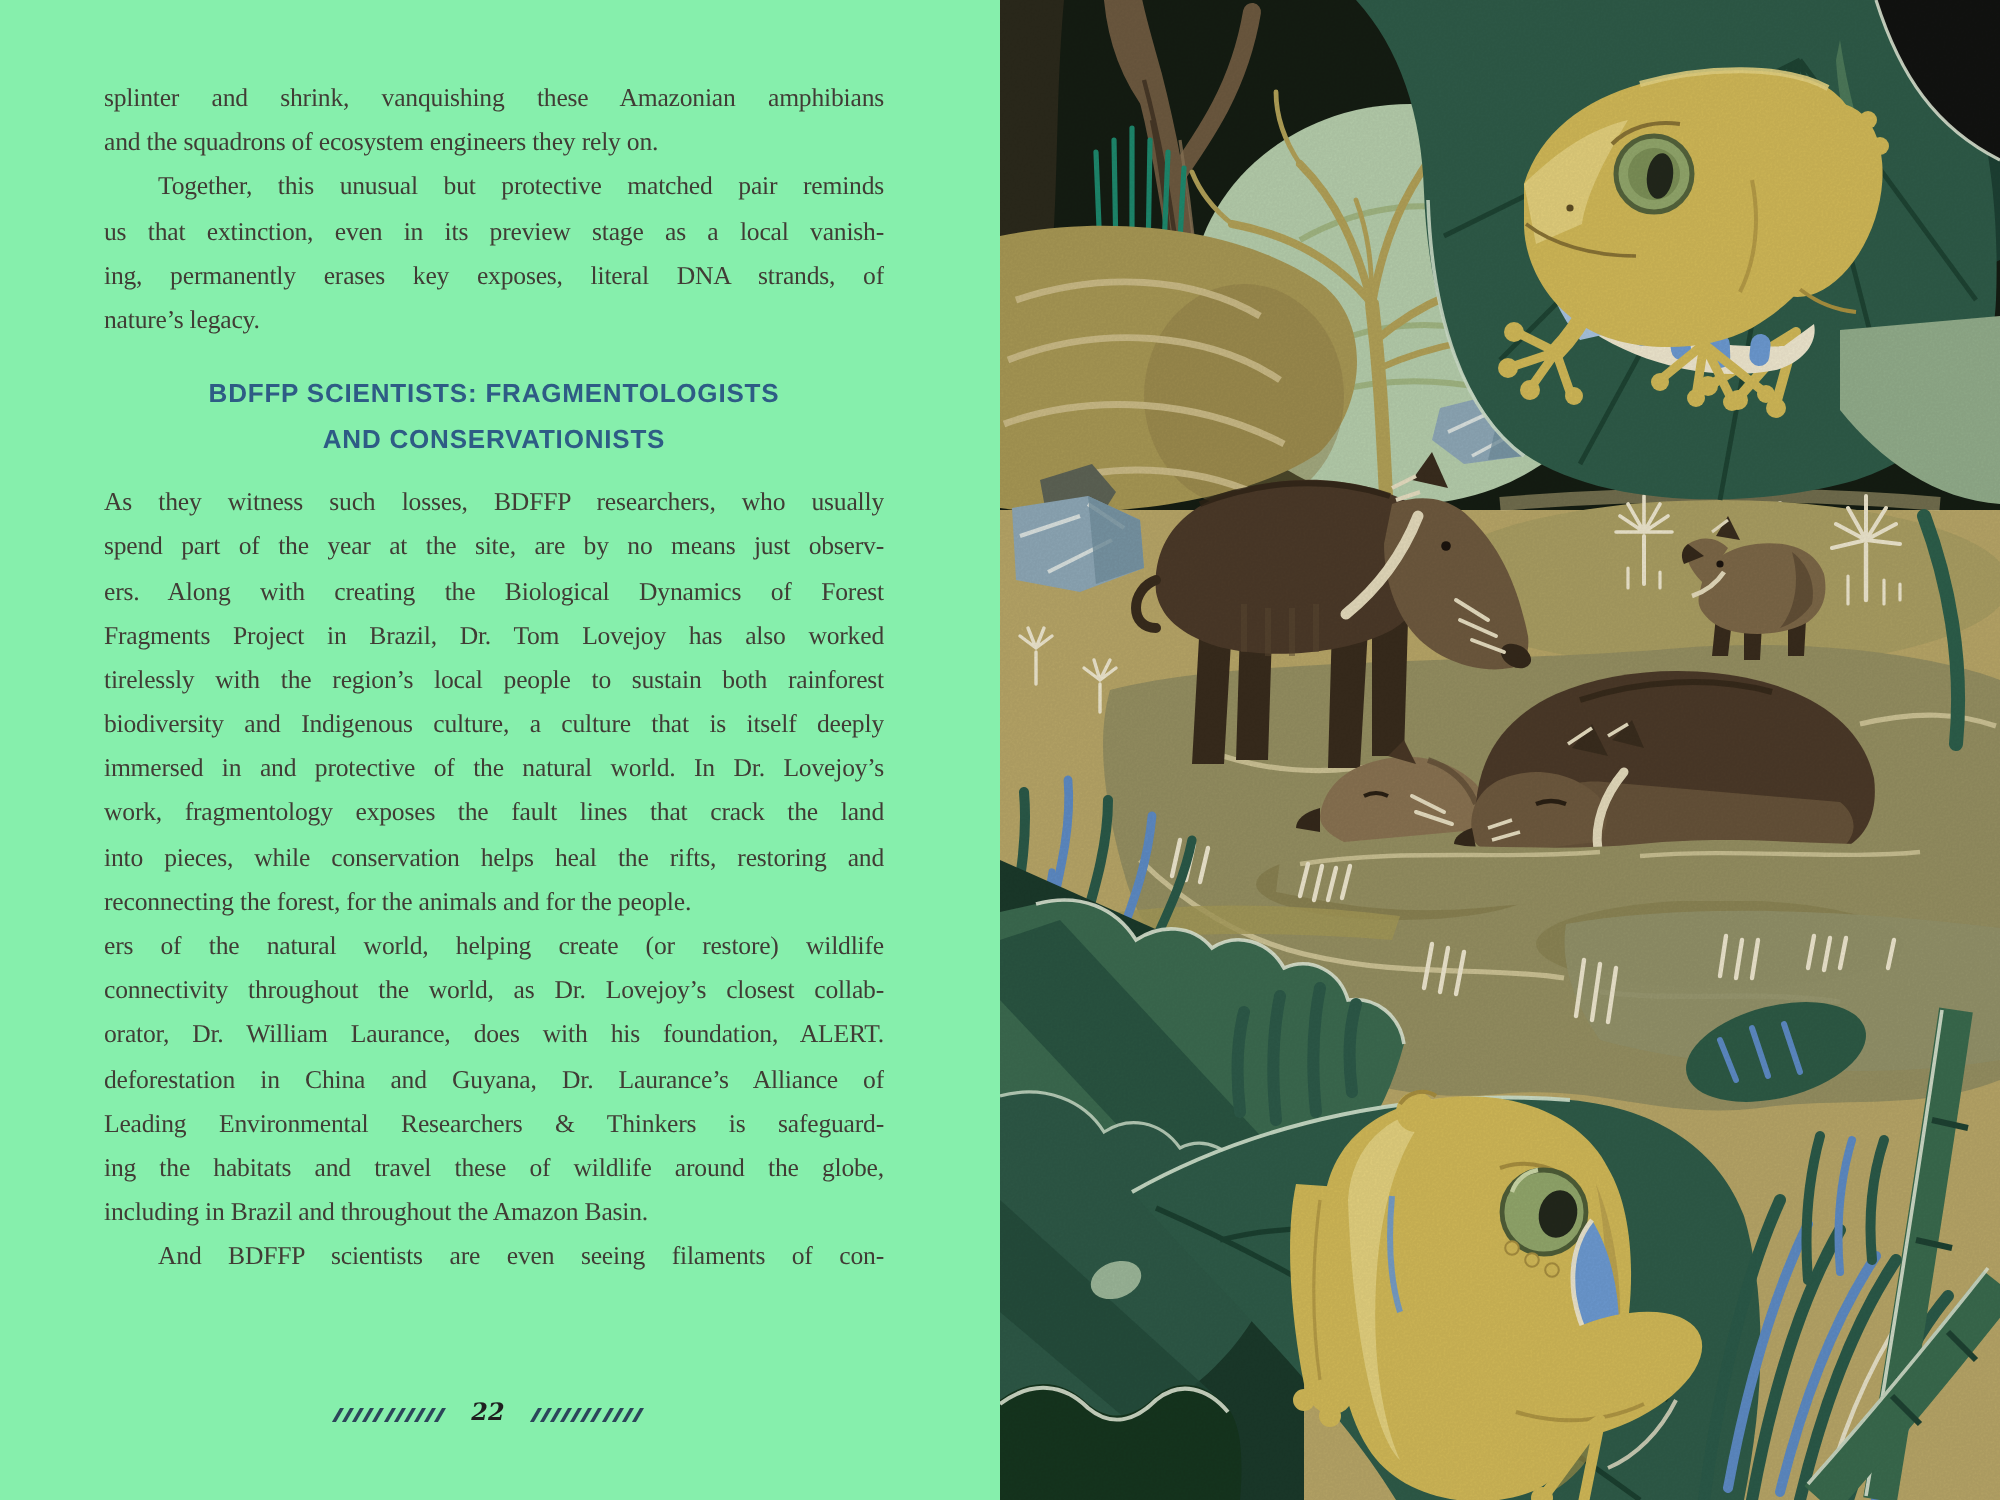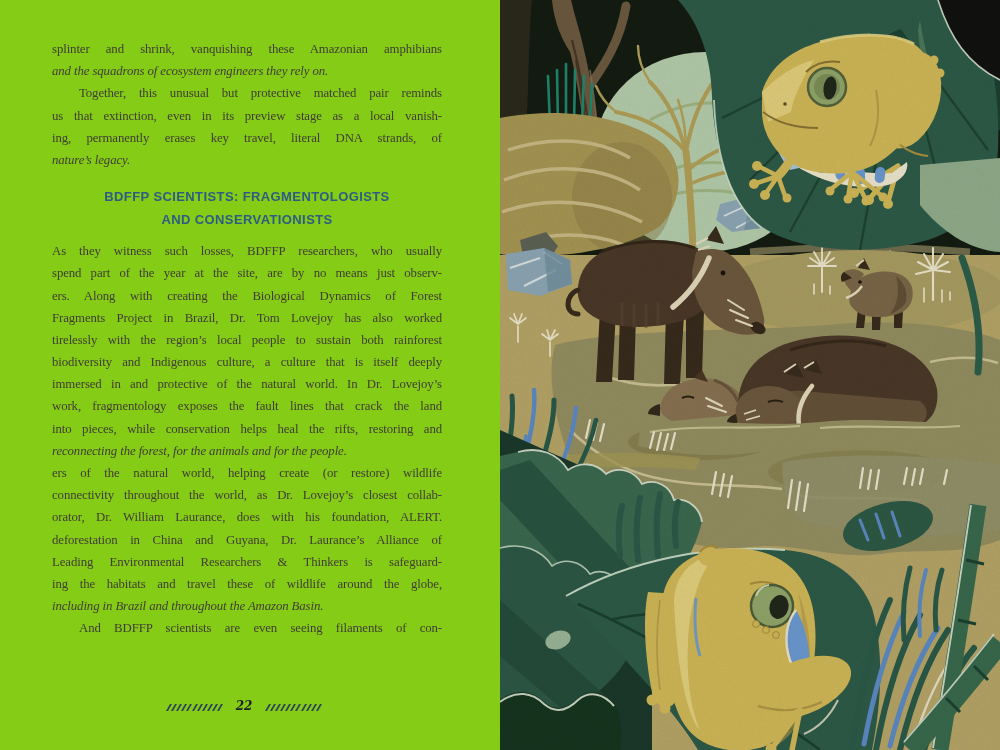--- a/index.html
+++ b/index.html
@@ -1,23 +1,23 @@
 <!DOCTYPE html>
 <html style="--heading_blue: #2e5c85; --footer_ink: #2c455a; --body_text: #413c35; --paper: #ffffff; --sand: #b9a768; --sand_light: #cfc089; --mound: #a99955; --mound_stripe: #cdbe8a; --mound_shadow: #8d7d47; --mud: #969062; --mud_light: #d4ca9c; --mud_dark: #867e4d; --forest_dark: #151d13; --corner_black: #121311; --leaf_dark: #1d4134; --leaf_main: #2f5c49; --leaf_mid: #3c6b50; --leaf_deep: #16361f; --leaf_edge: #cfe0cb; --bush_pale: #b7cfad; --bush_vein: #9cb078; --shrub_green: #567f5f; --sage: #93ae8c; --teal_grass: #1e8a6e; --trunk_brown: #6e5a40; --tree_khaki: #b3a258; --rock_blue: #8fa9b8; --rock_shadow: #72909f; --rock_dark: #5e6456; --frog_yellow: #d3ba58; --frog_highlight: #e7d584; --frog_shadow: #ab9240; --frog_eye: #93a86c; --frog_pupil: #23281c; --belly_blue: #6d9bd3; --belly_light: #aac6e2; --cream: #f1e9d0; --peccary_dark: #4c3a29; --peccary_mid: #6f5a3f; --peccary_light: #7d6848; --peccary_tan: #8a7352; --collar_white: #e6dcbd; --blue_grass: #5e8cc6; --teal_leafgrass: #2b5a49; --stem_green: #3a6b4e;"><head>
 <meta charset="utf-8">
 <style>
   html,body{margin:0;padding:0;background:#e8e8e8;}
   .book{width:1000px;height:750px;display:flex;background:#ffffff;overflow:hidden;
         font-family:"Liberation Serif",serif;position:relative;}
-  .page-left{width:500px;height:750px;background:#84cc16;position:relative;flex:0 0 500px;}
+  .page-left{width:500px;height:750px;background:#86efac;position:relative;flex:0 0 500px;}
   .text-col{position:absolute;left:52px;top:38px;width:390px;color:#413c35;
             font-size:12.8px;line-height:22.2px;letter-spacing:-0.1px;}
   .line{text-align:justify;text-align-last:justify;text-justify:inter-word;
         white-space:normal;overflow:hidden;height:22.2px;}
-  .line.last{text-align-last:left;font-style:italic;}
+  .line.last{text-align-last:left;}
   .line.indent{text-indent:27px;}
   .heading{margin:14px 0 9px 0;text-align:center;
            font-family:"Liberation Sans",sans-serif;font-weight:700;
            font-size:13px;line-height:23px;letter-spacing:0.4px;
            color:var(--heading_blue,#2e5c85);}
   .footer{position:absolute;left:0;right:12px;top:700px;display:flex;
           align-items:center;justify-content:center;gap:13px;}
   .dashes{display:flex;align-items:center;}
   .dash{display:inline-block;width:2.1px;height:7px;margin:0 1.5px;
         transform:skewX(-30deg);background:var(--footer_ink,#2c455a);}
@@ -29,21 +29,21 @@
 </head>
 <body>
 
 <div class="book">
   <div class="page-left">
     <div class="text-col" id="text-col">
         <div class="line">splinter and shrink, vanquishing these Amazonian amphibians</div>
         <div class="line last">and the squadrons of ecosystem engineers they rely on.</div>
         <div class="line indent">Together, this unusual but protective matched pair reminds</div>
         <div class="line">us that extinction, even in its preview stage as a local vanish-</div>
-        <div class="line">ing, permanently erases key travel, literal DNA strands, of</div>
+        <div class="line">ing, permanently erases key exposes, literal DNA strands, of</div>
         <div class="line last">nature’s legacy.</div>
         <div class="heading">
           <div>BDFFP SCIENTISTS: FRAGMENTOLOGISTS</div>
           <div>AND CONSERVATIONISTS</div>
         </div>
         <div class="line">As they witness such losses, BDFFP researchers, who usually</div>
         <div class="line">spend part of the year at the site, are by no means just observ-</div>
         <div class="line">ers. Along with creating the Biological Dynamics of Forest</div>
         <div class="line">Fragments Project in Brazil, Dr. Tom Lovejoy has also worked</div>
         <div class="line">tirelessly with the region’s local people to sustain both rainforest</div>

